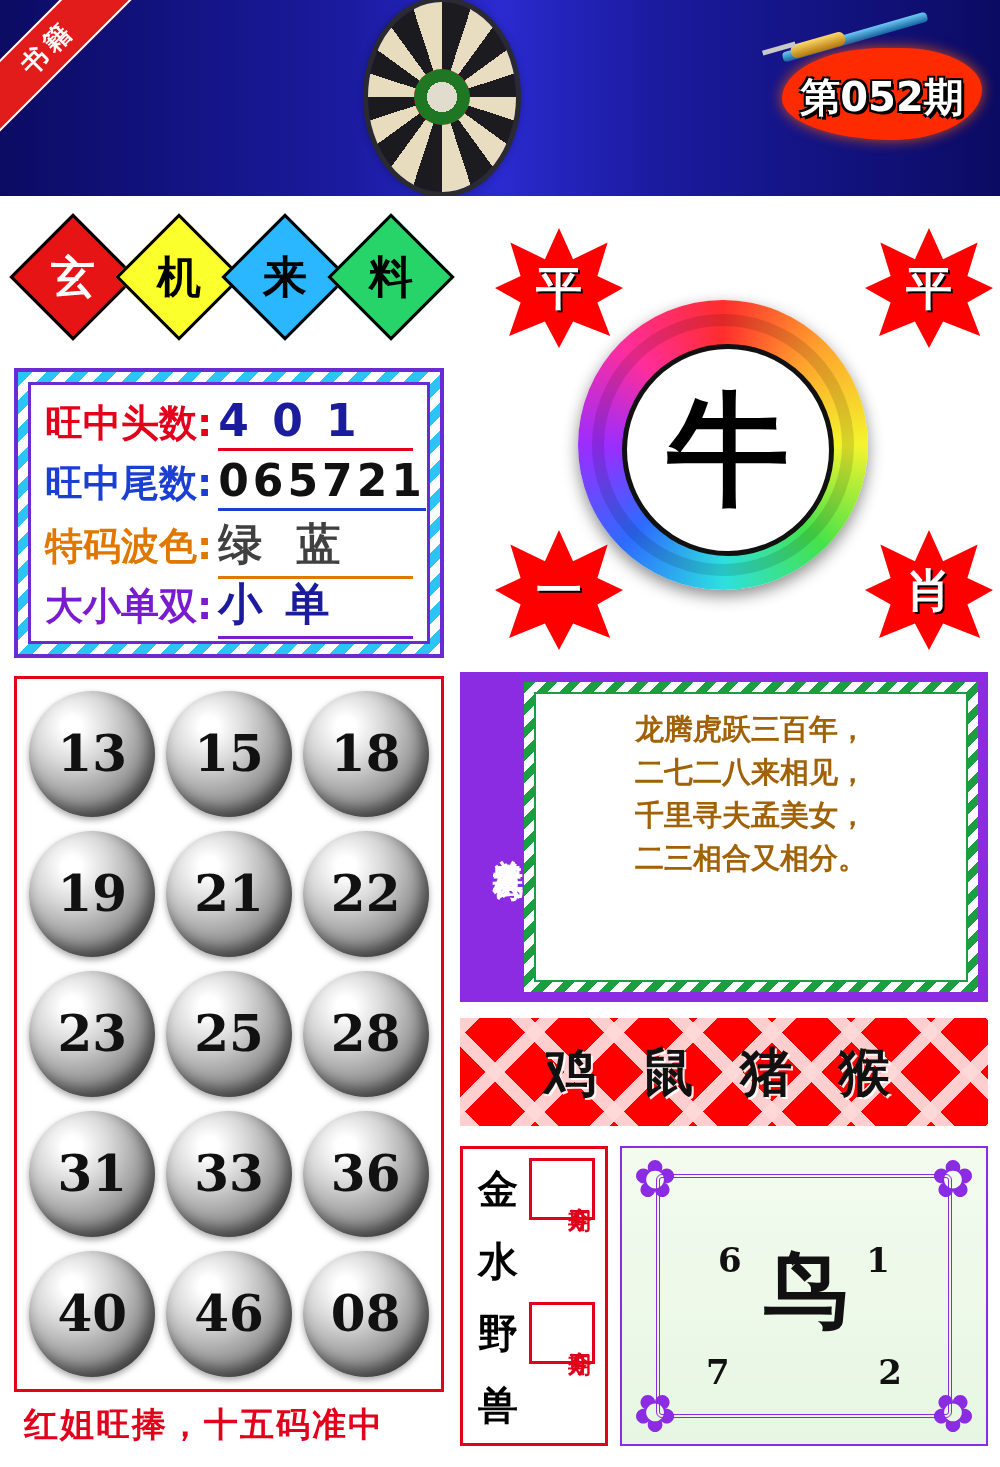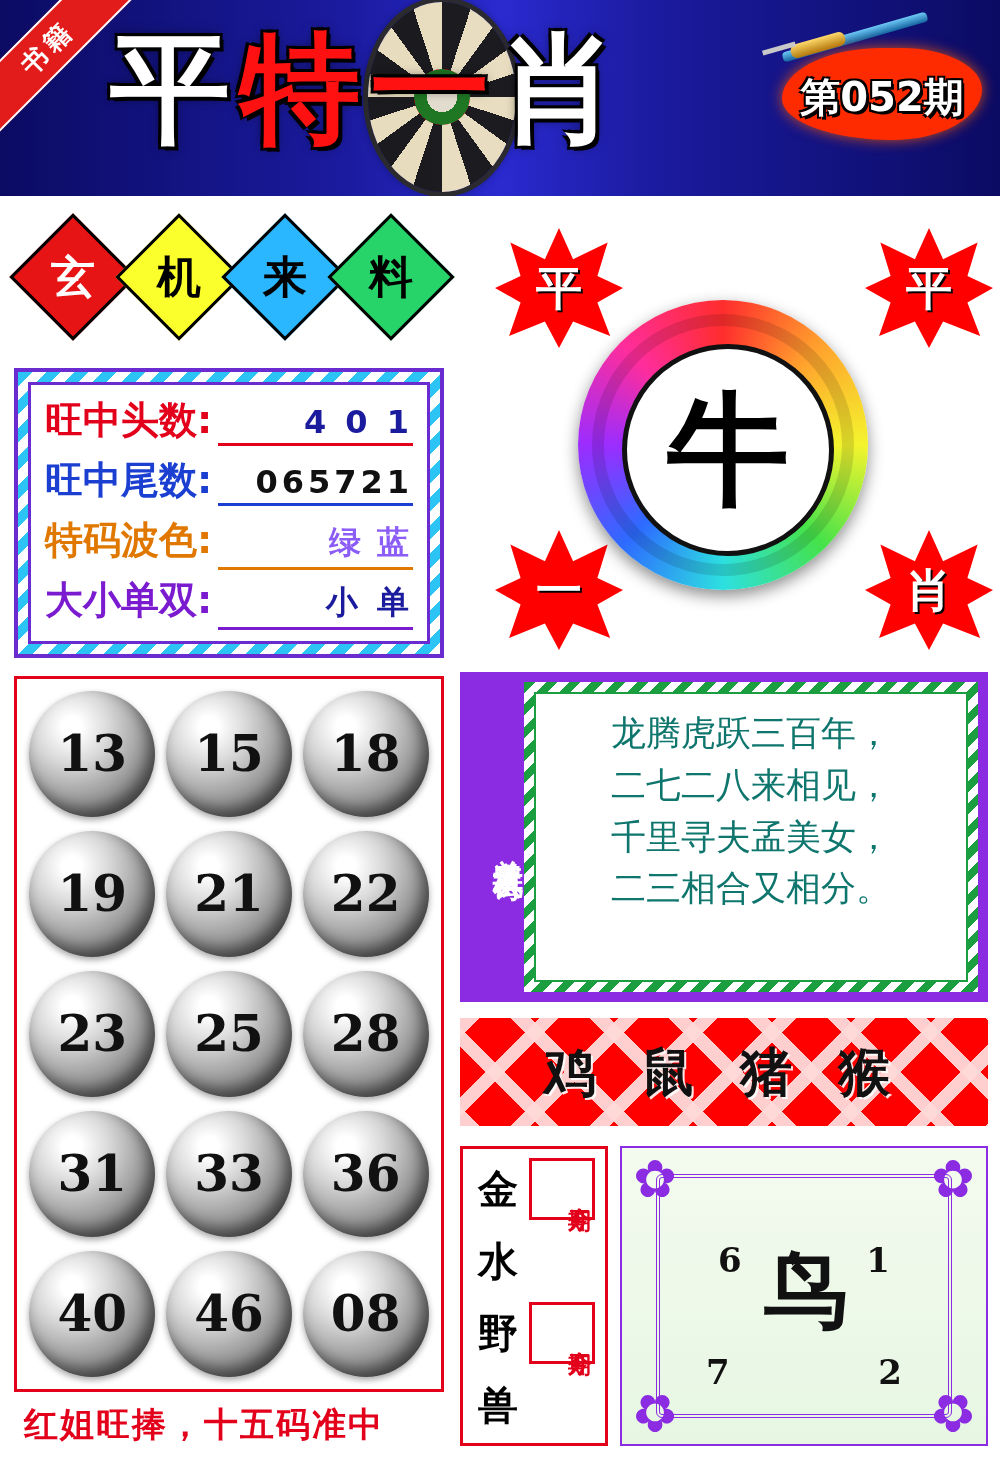--- a/index.html
+++ b/index.html
@@ -240,30 +240,30 @@
     height: 60px;
   }
   .inforow .lab {
     font-size: 38px;
     font-weight: bold;
     white-space: nowrap;
   }
   .inforow .val {
     flex: 1;
     margin-left: 6px;
-    font-size: 32px;
-    font-weight: bold;
-    text-align: right;
+    font-size: 44px;
+    font-weight: bold;
+    text-align: left;
     letter-spacing: 4px;
     border-bottom: 3px solid;
     padding-bottom: 2px;
   }
   .r0 .lab { color: #e3001b; } .r0 .val { color: #1b1b9e; border-color: #e3001b; }
   .r1 .lab { color: #1b3fd0; } .r1 .val { color: #111; border-color: #1b3fd0; }
-  .r2 .lab { color: #e07800; } .r2 .val { color: #8b5cf6; border-color: #e07800; font-family: Liberation Serif, serif; }
+  .r2 .lab { color: #e07800; } .r2 .val { color: #404040; border-color: #e07800; font-family: Liberation Mono, monospace; }
   .r3 .lab { color: #7a1bd0; } .r3 .val { color: #1b1b9e; border-color: #7a1bd0; font-family: "DejaVu Serif", serif; }
 
   
   .ballbox {
     position: absolute;
     left: 14px; top: 676px;
     width: 430px; height: 716px;
     border: 3px solid #e3001b;
     background: #ffffff;
     box-sizing: border-box;
@@ -335,24 +335,24 @@
   }
   .poem-inner {
     width: 100%; height: 100%;
     background: #ffffff;
     border: 2px solid #1b9e3f;
     box-sizing: border-box;
     padding: 14px 10px 0 10px;
     font-family: "DejaVu Serif", serif;
   }
   .poem-line {
-    font-size: 35px;
-    font-weight: normal;
+    font-size: 29px;
+    font-weight: bold;
     line-height: 1.48;
-    color: #0f766e;
+    color: #a16207;
     text-align: center;
     white-space: nowrap;
   }
 
   
   .zodiac-strip {
     position: absolute;
     left: 460px; top: 1018px;
     width: 528px; height: 108px;
     background: #ff0000;
@@ -477,23 +477,20 @@
 </head>
 <body>
 
 <div id="page">
 
   <div class="header">
     <div class="corner-ribbon">书籍</div>
 
     <div class="dartboard"></div>
 
-    <div class="title-main">
-      <span>平</span><span class="red">特</span><span class="red">一</span><span>肖</span>
-    </div>
 
     <div class="dart">
       <div class="shaft"></div>
       <div class="grip"></div>
       <div class="tip"></div>
     </div>
 
     <div class="issue-badge">
       <div class="flame"></div>
       <div class="issue-text">第052期</div>

